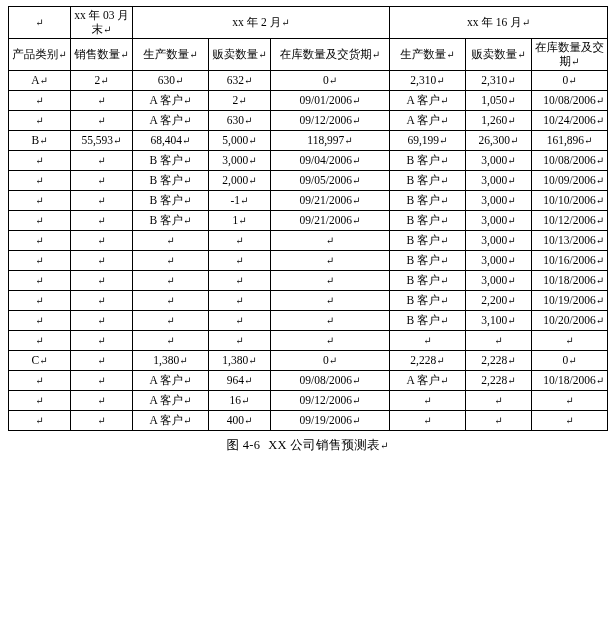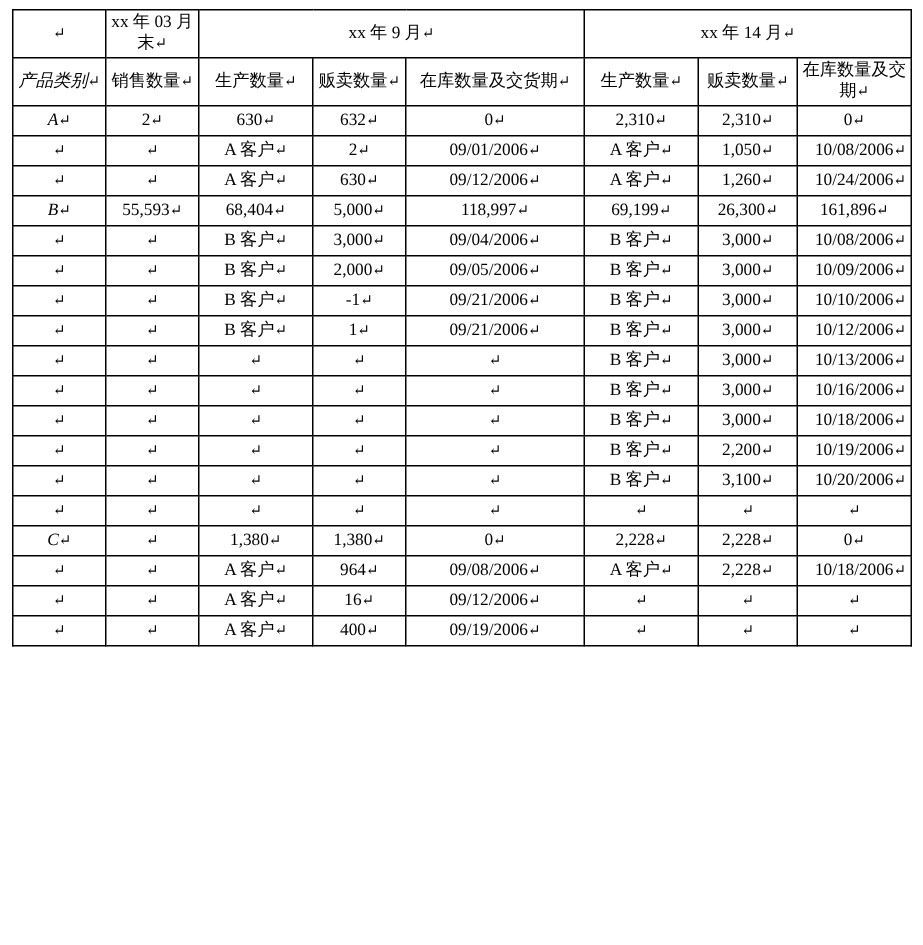--- a/index.html
+++ b/index.html
@@ -33,21 +33,20 @@
     line-height: 1.18;
     padding: 2px 3px;
     vertical-align: middle;
     text-align: center;
     word-break: break-all;
     height: 15px;
   }
   td.left {
     text-align: left;
     padding-left: 4px;
-    font-style: italic;
   }
   td.head {
     font-size: 11.5px;
   }
   .pilcrow {
     font-size: 10px;
     color: #000;
   }
   .cell-top {
     display: block;
@@ -76,22 +75,22 @@
       <col style="width:62px">
       <col style="width:119px">
       <col style="width:76px">
       <col style="width:66px">
       <col style="width:76px">
     </colgroup>
     <tbody>
       <tr>
         <td class="head"><span class="pilcrow">↵</span></td>
         <td class="head"><span>xx 年 03 月末</span><span class="pilcrow">↵</span></td>
-        <td class="head" colspan="3"><span>xx 年 9 月</span><span class="pilcrow">↵</span></td>
-        <td class="head" colspan="3"><span>xx 年 14 月</span><span class="pilcrow">↵</span></td>
+        <td class="head" colspan="3"><span>xx 年 2 月</span><span class="pilcrow">↵</span></td>
+        <td class="head" colspan="3"><span>xx 年 16 月</span><span class="pilcrow">↵</span></td>
       </tr>
       <tr>
         <td class="head left"><span>产品类别</span><span class="pilcrow">↵</span></td>
         <td class="head"><span>销售数量</span><span class="pilcrow">↵</span></td>
         <td class="head"><span>生产数量</span><span class="pilcrow">↵</span></td>
         <td class="head"><span>贩卖数量</span><span class="pilcrow">↵</span></td>
         <td class="head"><span>在库数量及交货期</span><span class="pilcrow">↵</span></td>
         <td class="head"><span>生产数量</span><span class="pilcrow">↵</span></td>
         <td class="head"><span>贩卖数量</span><span class="pilcrow">↵</span></td>
         <td class="head"><span>在库数量及交期</span><span class="pilcrow">↵</span></td>
@@ -572,13 +571,16 @@
           <td>
             <span class="cell-top"><span class="pilcrow">↵</span></span>
           </td>
           <td>
             <span class="cell-top"><span class="pilcrow">↵</span></span>
           </td>
         </tr>
       </tbody>
   </table>
 
+  <div class="caption">
+    <span>图 4-6</span><span class="sp"></span><span>XX 公司销售预测表</span><span class="pilcrow">↵</span>
+  </div>
 </div>
 
 </body></html>

